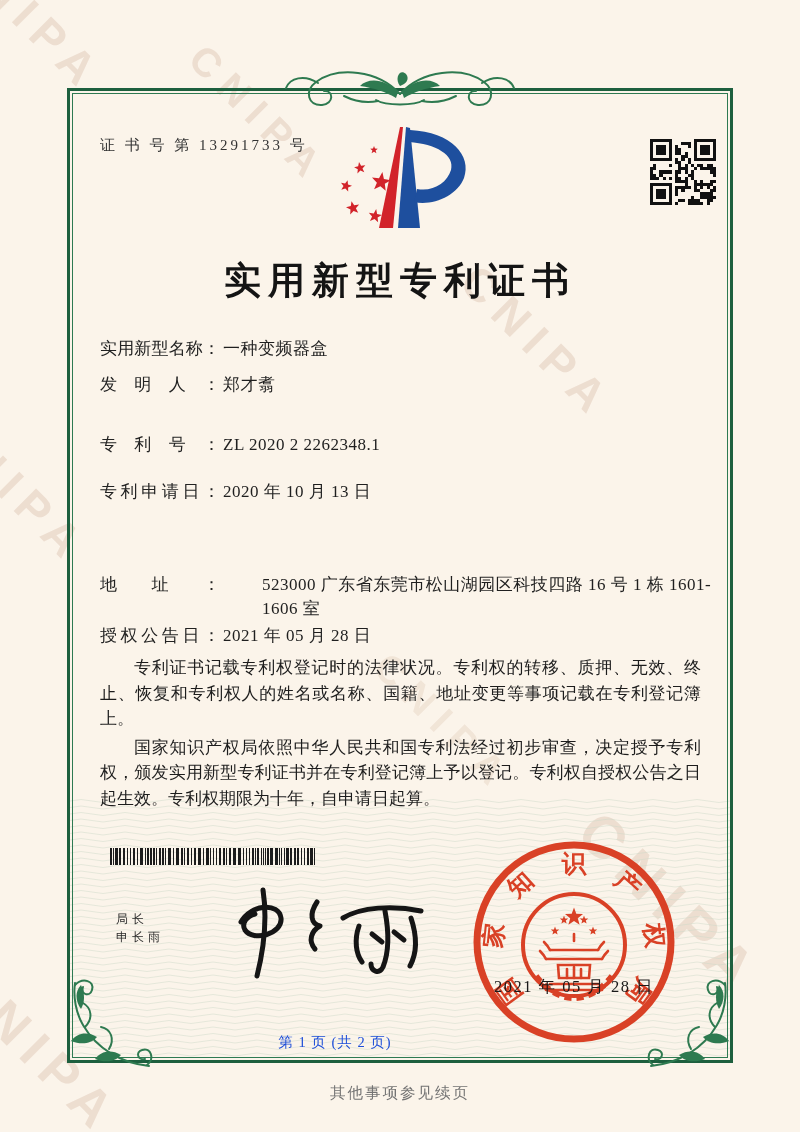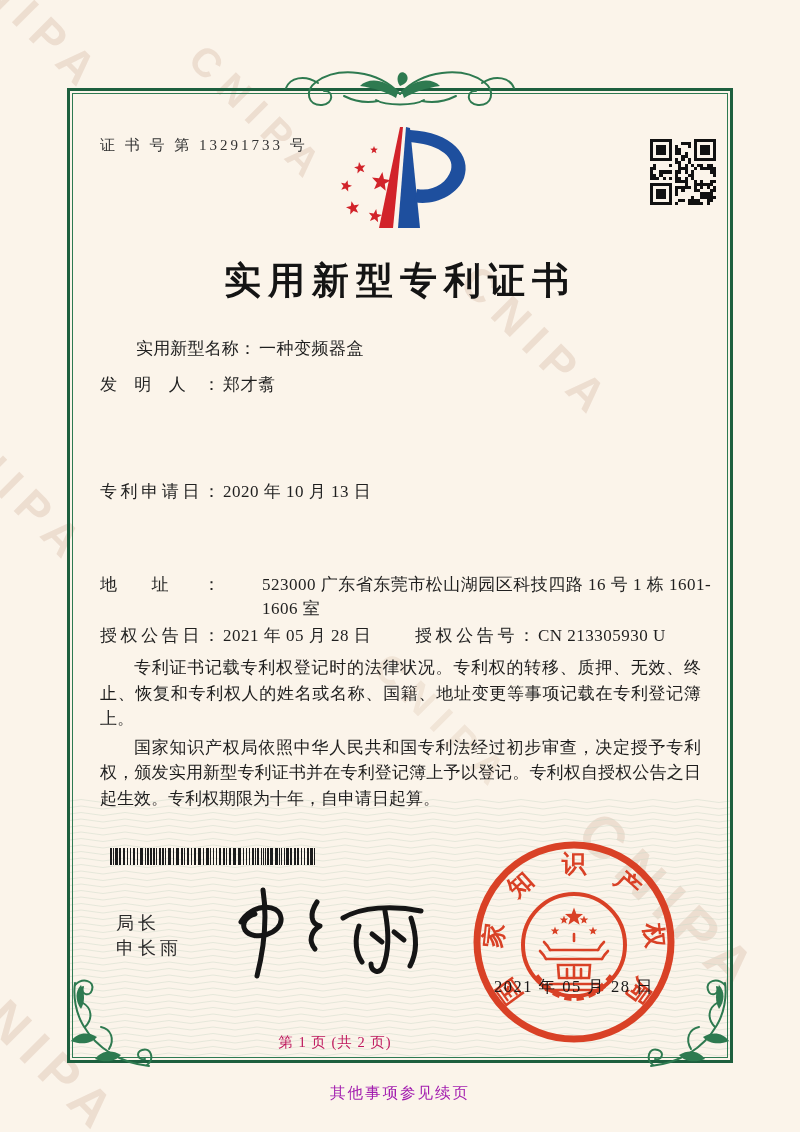--- a/index.html
+++ b/index.html
@@ -26,31 +26,31 @@
   .fvalue{display:inline-block;margin-left:3px;letter-spacing:.5px;color:#1f1f1f;
       vertical-align:top;}
   .fvalue.addr{width:458px;margin-left:42px;}
   .dual2{position:absolute;left:315px;top:0;}
   .paras{position:absolute;left:100px;top:655px;width:601px;z-index:4;font-size:17px;
       line-height:25.5px;text-align:justify;color:#1d1d1d;}
   .paras p{margin:0;text-indent:2em;}
   .paras p+p{margin-top:3px;}
   .barcode{position:absolute;left:110px;top:848px;z-index:4;}
   .officer{position:absolute;left:116px;top:911px;z-index:4;
-      font-family:Liberation Sans, sans-serif;font-size:18px;
+      font-family:Liberation Sans, sans-serif;font-size:12px;
       letter-spacing:4px;color:#2a2a2a;font-weight:500;}
   .officer div+div{margin-top:1px;}
   .signature{position:absolute;left:225px;top:880px;z-index:5;}
   .seal{position:absolute;left:468px;top:838px;z-index:5;opacity:.95;}
   .seal-date{position:absolute;left:468px;top:976px;width:212px;text-align:center;z-index:7;
       font-size:16.5px;letter-spacing:1.5px;color:#1a1a1a;}
   .page-info{position:absolute;left:0;top:1033px;width:670px;text-align:center;z-index:4;
-      font-size:14.5px;letter-spacing:1px;color:#be185d;}
+      font-size:14.5px;letter-spacing:1px;color:#1d4ed8;}
   .note{position:absolute;left:0;top:1083px;width:800px;text-align:center;z-index:4;
-      font-size:15.5px;letter-spacing:2px;color:#a21caf;}
+      font-size:15.5px;letter-spacing:2px;color:#737373;}
 </style>
 </head>
 <body>
 
 <div class="page">
 
   <div class="wm" style="left:-70px;top:-12px;">CNIPA</div>
   <div class="wm" style="left:170px;top:92px;font-size:40px;">CNIPA</div>
   <div class="wm" style="left:440px;top:315px;">CNIPA</div>
   <div class="wm" style="left:-85px;top:460px;">CNIPA</div>
@@ -295,37 +295,37 @@
       <rect x="14" y="0" width="7" height="7" fill="#111"></rect>
       <rect x="15" y="1" width="5" height="5" fill="#fbf4ea"></rect>
       <rect x="16" y="2" width="3" height="3" fill="#111"></rect>
       <rect x="0" y="14" width="7" height="7" fill="#111"></rect>
       <rect x="1" y="15" width="5" height="5" fill="#fbf4ea"></rect>
       <rect x="2" y="16" width="3" height="3" fill="#111"></rect>
     </svg>
 
   <div class="title">实用新型专利证书</div>
 
-  <div class="frow" style="top:337px;margin-left:36px;">
+  <div class="frow" style="top:337px;">
     <span class="flabel">实用新型名称：</span><span class="fvalue">一种变频器盒</span>
   </div>
   <div class="frow" style="top:373px;">
     <span class="flabel">发明人：</span><span class="fvalue">郑才翥</span>
   </div>
+  <div class="frow" style="top:433px;">
+    <span class="flabel">专利号：</span><span class="fvalue">ZL 2020 2 2262348.1</span>
+  </div>
   <div class="frow" style="top:480px;">
     <span class="flabel">专利申请日：</span><span class="fvalue">2020 年 10 月 13 日</span>
   </div>
   <div class="frow" style="top:573px;">
     <span class="flabel">地址：</span><span class="fvalue addr">523000 广东省东莞市松山湖园区科技四路 16 号 1 栋 1601-1606 室</span>
   </div>
   <div class="frow" style="top:624px;">
     <span class="flabel">授权公告日：</span><span class="fvalue">2021 年 05 月 28 日</span>
-    <span class="dual2">
-      <span class="flabel">授权公告号：</span><span class="fvalue">CN 213305930 U</span>
-    </span>
   </div>
 
   <div class="paras">
     <p>专利证书记载专利权登记时的法律状况。专利权的转移、质押、无效、终止、恢复和专利权人的姓名或名称、国籍、地址变更等事项记载在专利登记簿上。</p>
     <p>国家知识产权局依照中华人民共和国专利法经过初步审查，决定授予专利权，颁发实用新型专利证书并在专利登记簿上予以登记。专利权自授权公告之日起生效。专利权期限为十年，自申请日起算。</p>
   </div>
 
   <svg class="barcode" id="barcode" width="212" height="17">
       <rect x="0" y="0" width="2" height="17" fill="#1c1c1c"></rect>
       <rect x="3" y="0" width="1" height="17" fill="#1c1c1c"></rect>

